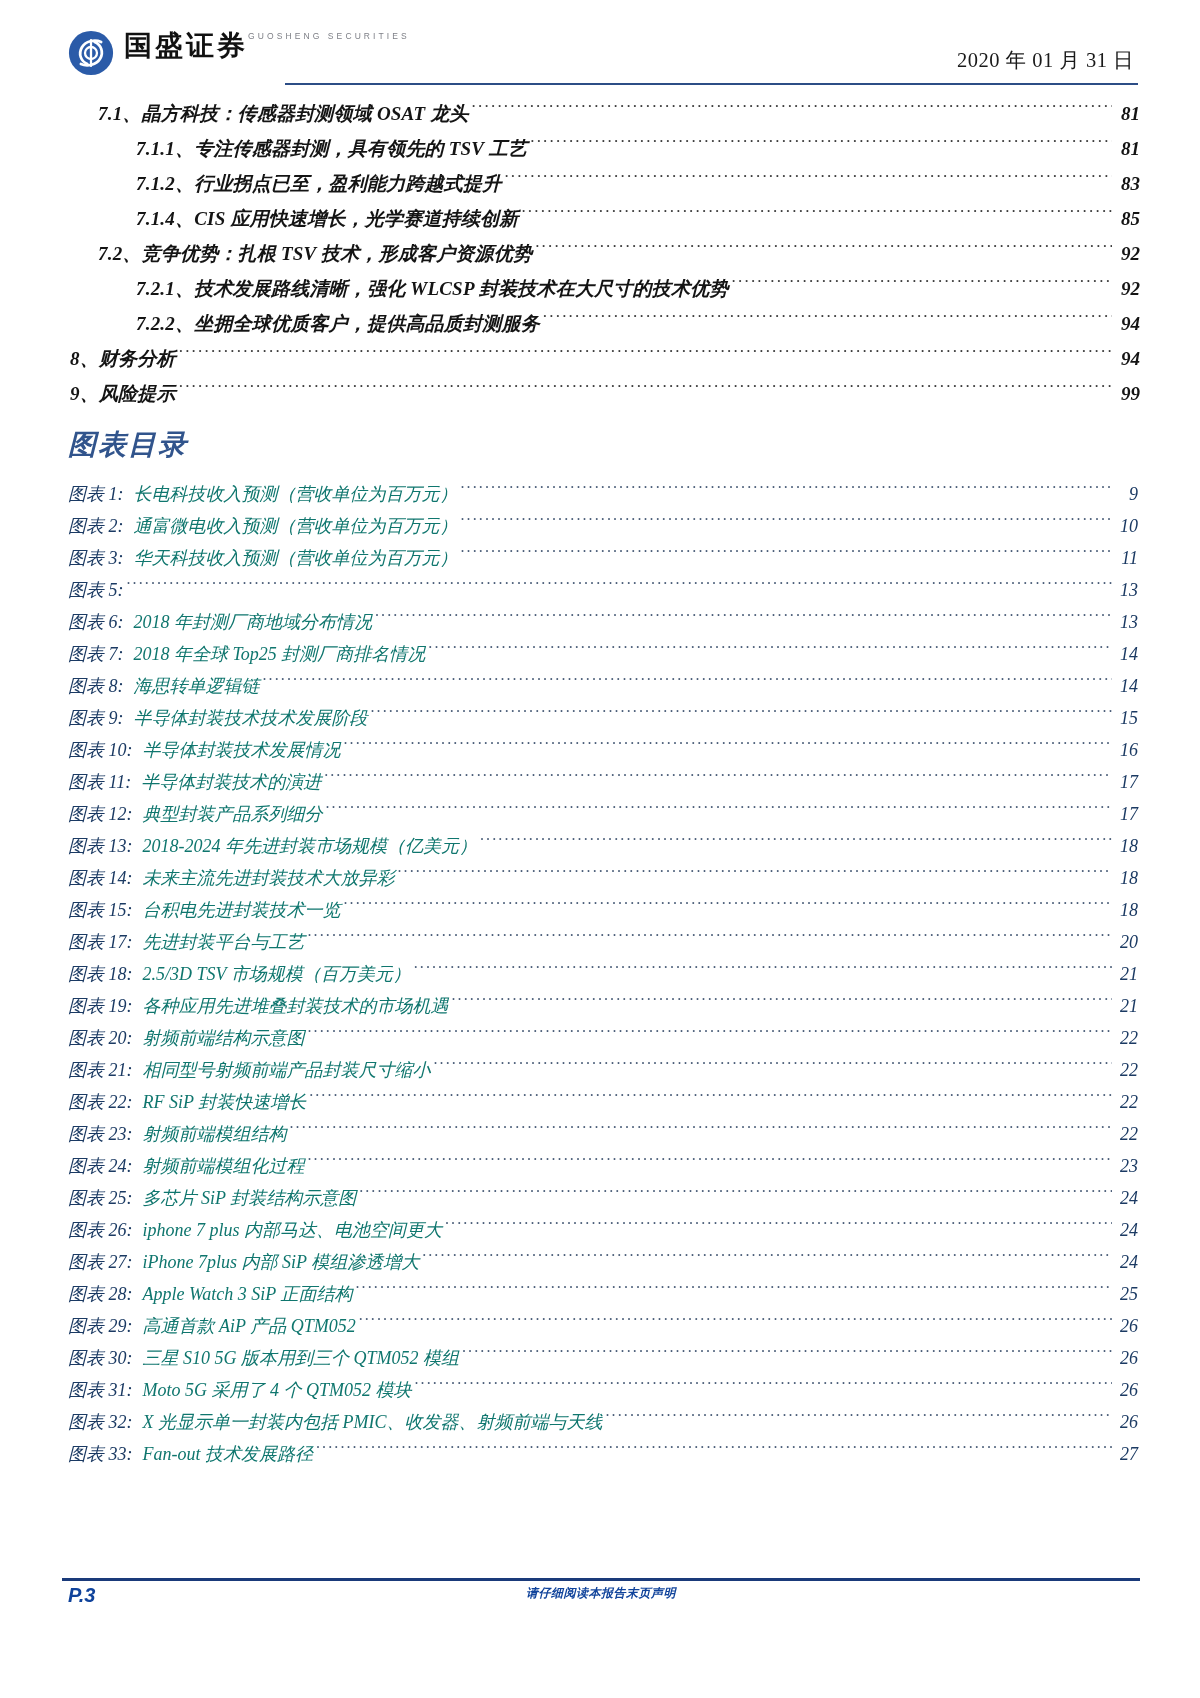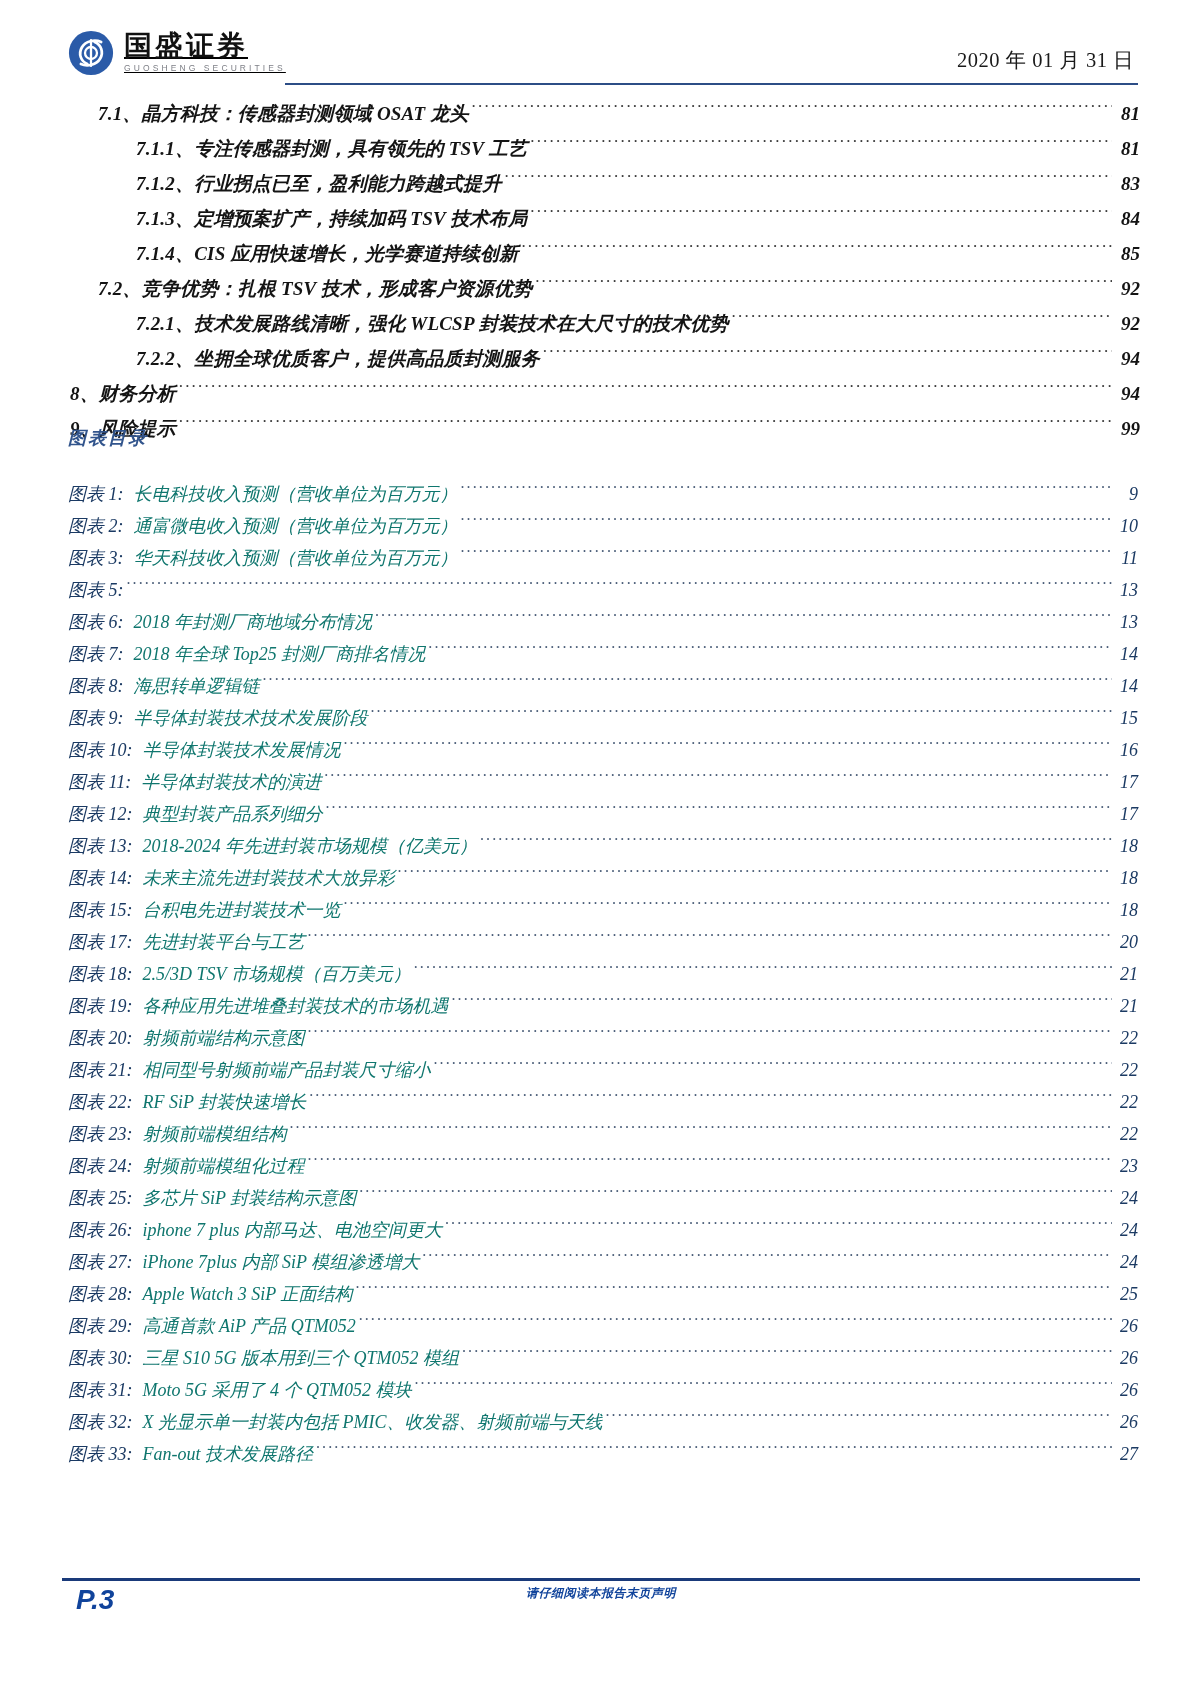--- a/index.html
+++ b/index.html
@@ -37,23 +37,22 @@
     align-items: flex-start;
   }
   .logo-mark {
     width: 46px;
     height: 46px;
     flex: 0 0 46px;
     margin-right: 10px;
   }
   .logo-text-block {
     display: flex;
-    flex-direction: column;
+    flex-direction: row;
     justify-content: flex-start;
-    text-decoration: underline;
   }
   .logo-cn {
     font-family: "DejaVu Sans", sans-serif;
     font-size: 28px;
     font-weight: 700;
     letter-spacing: 3px;
     color: #111111;
     line-height: 32px;
   }
   .logo-en {
@@ -137,21 +136,21 @@
     min-width: 26px;
     text-align: right;
   }
 
   
   .fig-heading {
     position: absolute;
     left: 68px;
     top: 426px;
     font-family: "DejaVu Sans", sans-serif;
-    font-size: 18px;
+    font-size: 28px;
     font-weight: 700;
     font-style: italic;
     color: #31548c;
     letter-spacing: 2px;
   }
 
   
   .figlist {
     position: absolute;
     left: 68px;
@@ -204,26 +203,26 @@
   }
   .footer {
     position: absolute;
     left: 62px;
     right: 60px;
     top: 1584px;
     height: 32px;
   }
   .footer-page {
     position: absolute;
-    left: 14px;
+    left: 6px;
     top: 0;
     font-family: "Liberation Sans", sans-serif;
     font-style: italic;
     font-weight: bold;
-    font-size: 28px;
+    font-size: 20px;
     color: #10439b;
   }
   .footer-note {
     position: absolute;
     left: 0;
     right: 0;
     top: 1px;
     text-align: center;
     font-family: "DejaVu Sans", sans-serif;
     font-style: italic;
@@ -267,25 +266,20 @@
         <span class="toc-label">7.1.1、专注传感器封测，具有领先的 TSV 工艺</span>
         <span class="leader"></span>
         <span class="toc-page">81</span>
       </div>
       <div class="toc-row lvl2">
         <span class="toc-label">7.1.2、行业拐点已至，盈利能力跨越式提升</span>
         <span class="leader"></span>
         <span class="toc-page">83</span>
       </div>
       <div class="toc-row lvl2">
-        <span class="toc-label">7.1.3、定增预案扩产，持续加码 TSV 技术布局</span>
-        <span class="leader"></span>
-        <span class="toc-page">84</span>
-      </div>
-      <div class="toc-row lvl2">
         <span class="toc-label">7.1.4、CIS 应用快速增长，光学赛道持续创新</span>
         <span class="leader"></span>
         <span class="toc-page">85</span>
       </div>
       <div class="toc-row lvl1">
         <span class="toc-label">7.2、竞争优势：扎根 TSV 技术，形成客户资源优势</span>
         <span class="leader"></span>
         <span class="toc-page">92</span>
       </div>
       <div class="toc-row lvl2">

